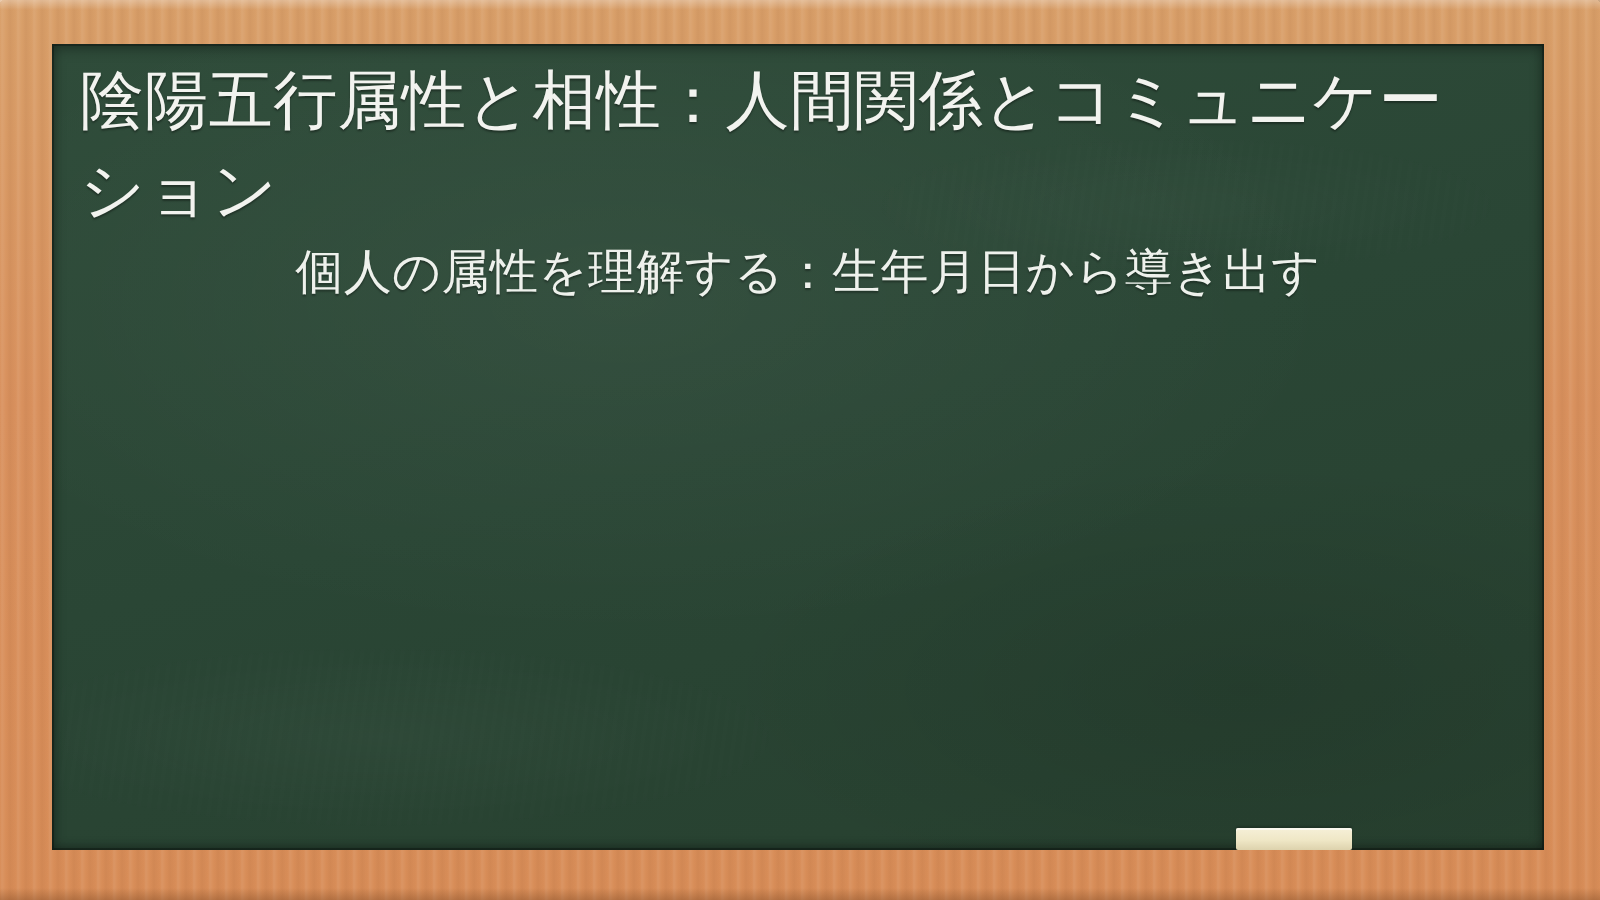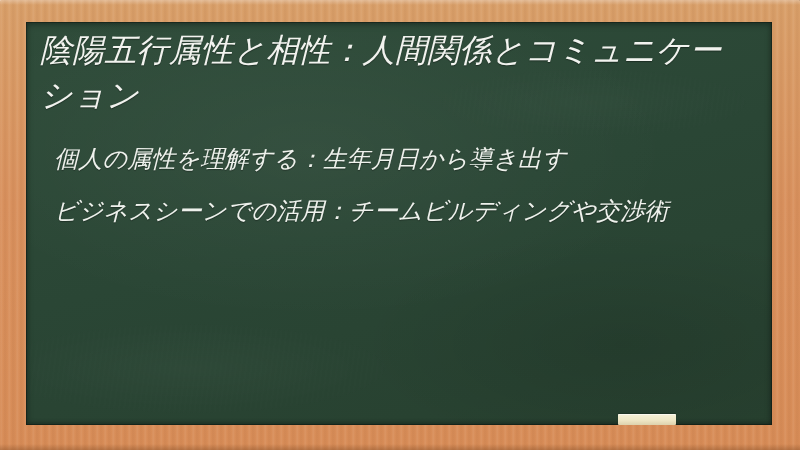--- a/index.html
+++ b/index.html
@@ -87,40 +87,40 @@
       radial-gradient(ellipse 30% 12% at 76% 20%, rgba(225,235,225,0.08), rgba(255,255,255,0) 70%),
       repeating-linear-gradient(98deg, rgba(255,255,255,0.012) 0 2px, rgba(0,0,0,0.012) 2px 5px);
   }
 
   
   #board-content {
     position: absolute;
     left: 0; right: 0; top: 0; bottom: 0;
     padding: 6px 18px 0 14px;
     box-sizing: border-box;
-    font-style: italic;
   }
 
   #slide-title {
     margin: 0;
     padding: 0;
     color: #f2f3ef;
     font-size: 32px;
     line-height: 45px;
     font-weight: 400;
     letter-spacing: 0.2px;
     text-shadow: 0 1px 1px rgba(0,0,0,0.35);
     white-space: normal;
     word-break: break-all;
   }
 
   #bullet-list {
     list-style: none;
-    margin: 24px 0 0 0;
+    margin: 2px 0 0 0;
     padding: 0 0 0 14px;
+    text-align: center;
   }
   .bullet-item {
     color: #eef1ec;
     font-size: 24px;
     line-height: 34px;
     letter-spacing: 0.2px;
     margin: 0 0 18px 0;
     text-shadow: 0 1px 1px rgba(0,0,0,0.32);
     word-break: break-all;
   }
@@ -149,21 +149,20 @@
 
   <div id="chalkboard-surface">
     <div id="chalk-dust-overlay"></div>
 
     <div id="board-content">
 
       <h1 id="slide-title">陰陽五行属性と相性：人間関係とコミュニケーション</h1>
 
       <ul id="bullet-list">
         <li class="bullet-item">個人の属性を理解する：生年月日から導き出す</li>
-        <li class="bullet-item">ビジネスシーンでの活用：チームビルディングや交渉術</li>
       </ul>
 
     </div>
 
     <div id="chalk-stick"></div>
   </div>
 
 </div>
 
 </body></html>

